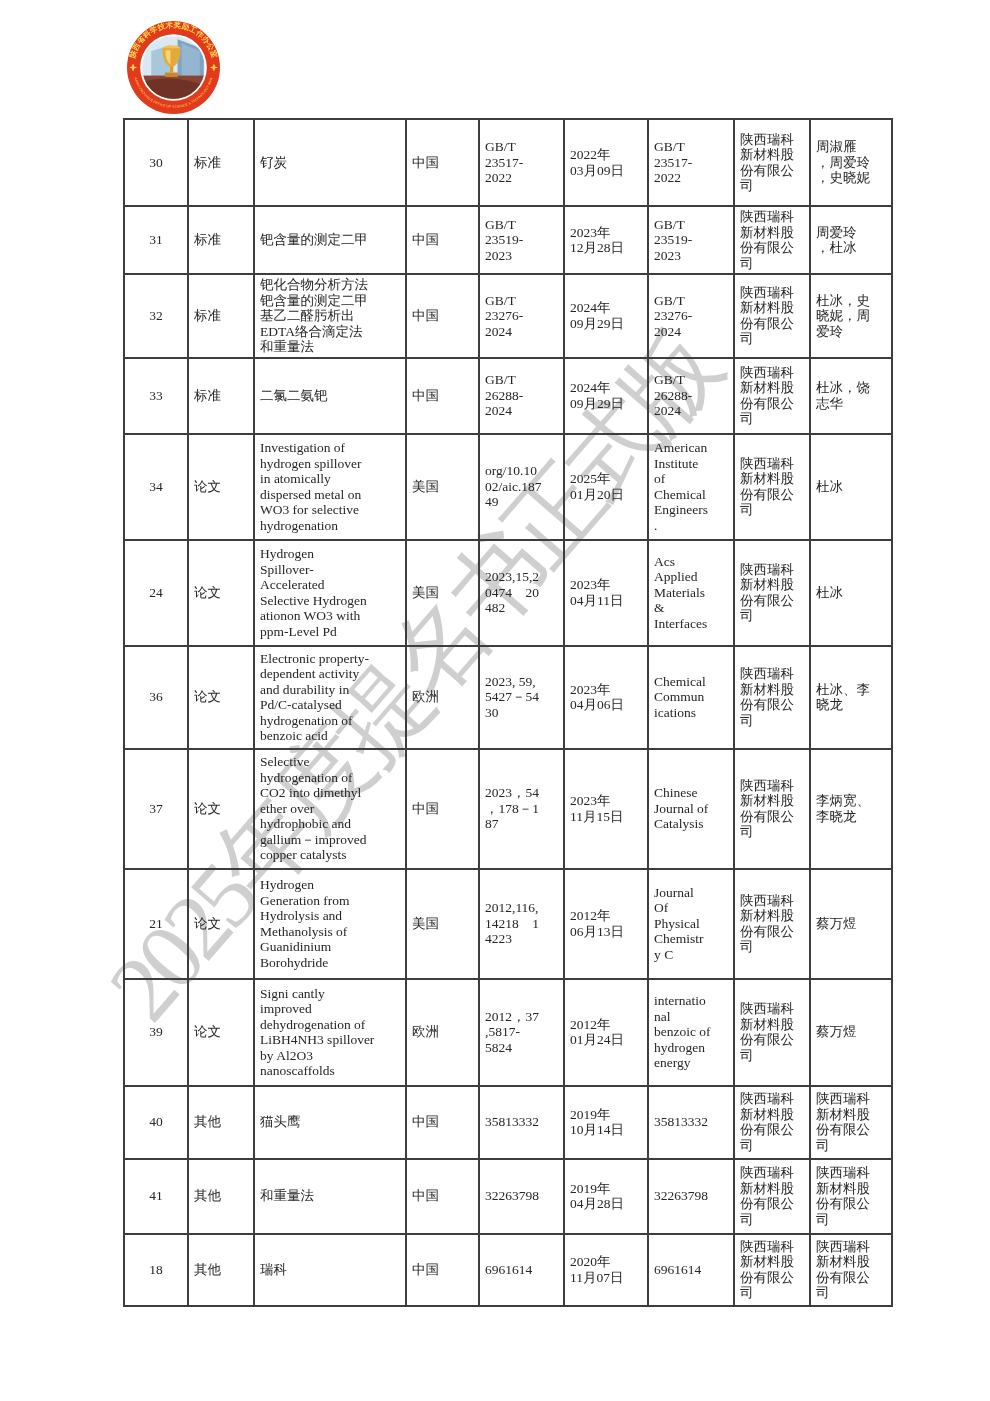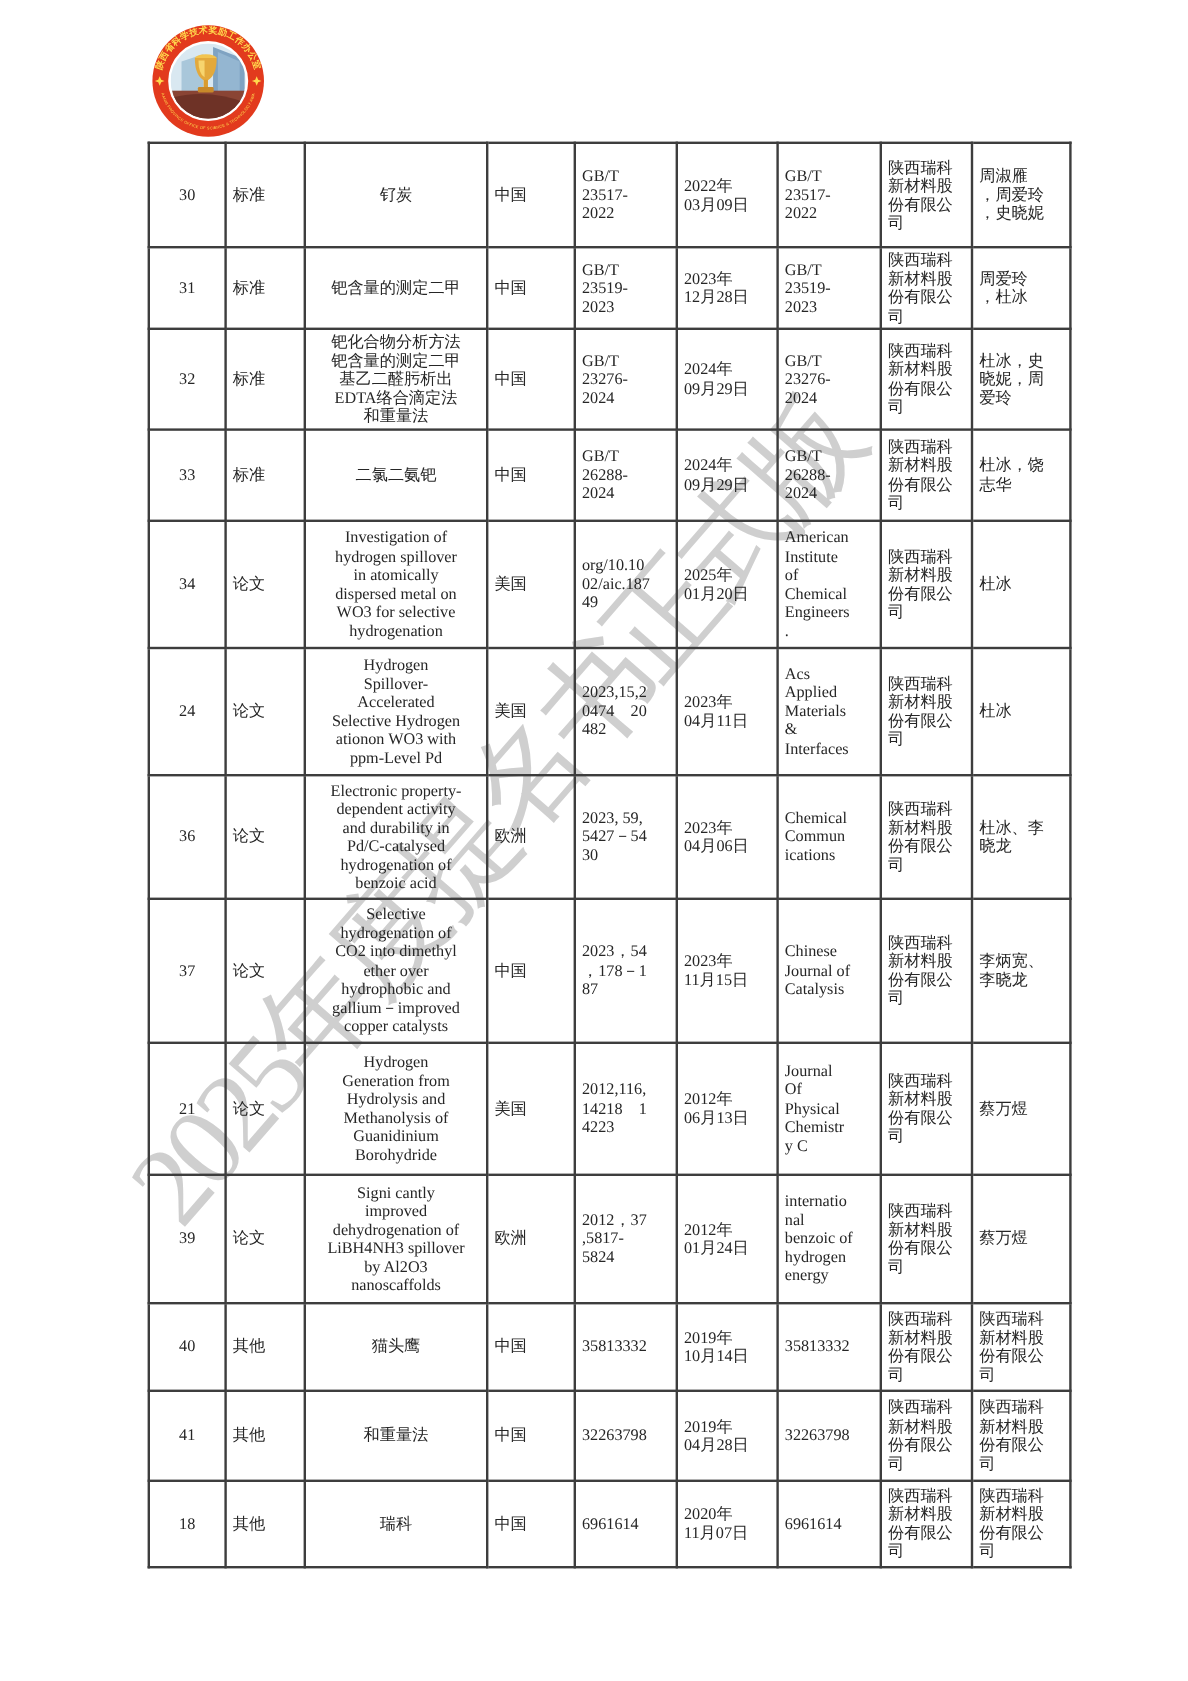--- a/index.html
+++ b/index.html
@@ -42,21 +42,21 @@
     border:2px solid #3d3d3d;
     vertical-align:middle;
     padding:2px 5px;
     font-size:13.5px;
     line-height:15.5px;
     white-space:pre-line;
     overflow:hidden;
     word-break:break-word;
   }
   td.c-no{text-align:center;padding:2px 2px;}
-  td.c-name{padding-left:6px;text-align:center;}
+  td.c-name{padding-left:6px;}
   tr.r0{height:87px}  tr.r1{height:65px}  tr.r2{height:82px}
   tr.r3{height:76px}  tr.r4{height:106px} tr.r5{height:106px}
   tr.r6{height:103px} tr.r7{height:120px} tr.r8{height:110px}
   tr.r9{height:107px} tr.r10{height:73px} tr.r11{height:75px}
   tr.r12{height:72px}
 </style>
 </head>
 <body>
 
 <div id="page">

